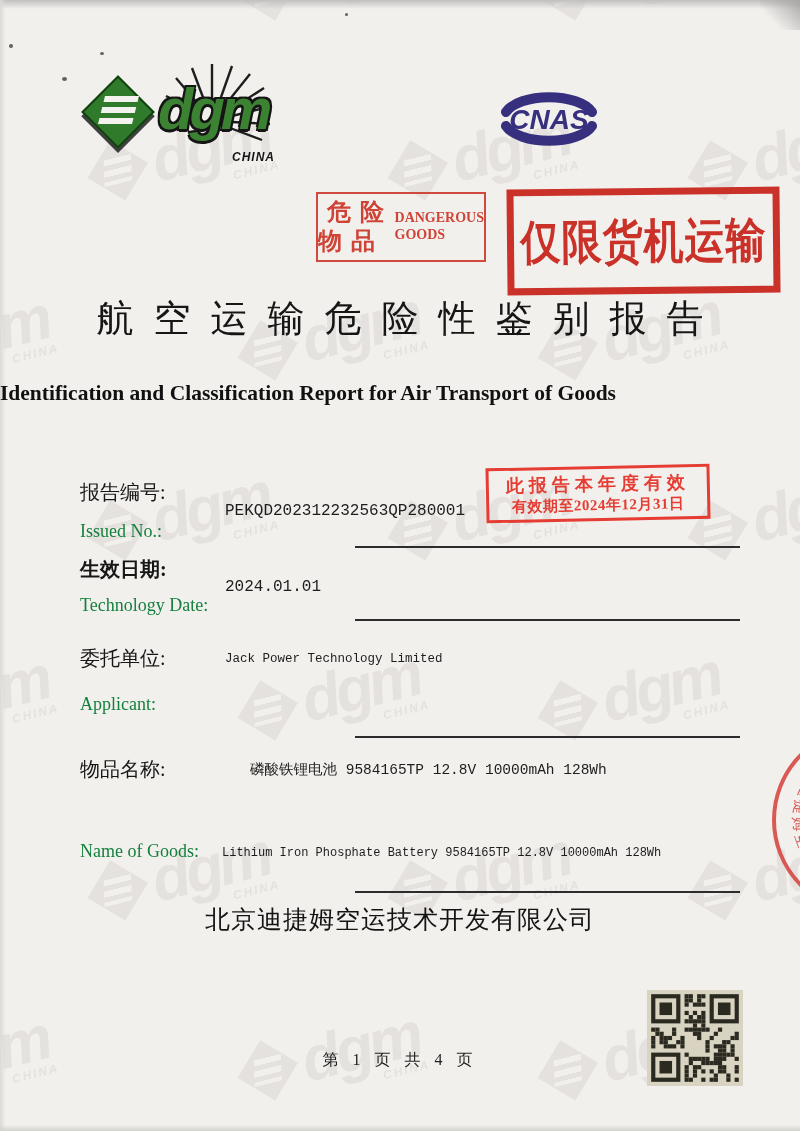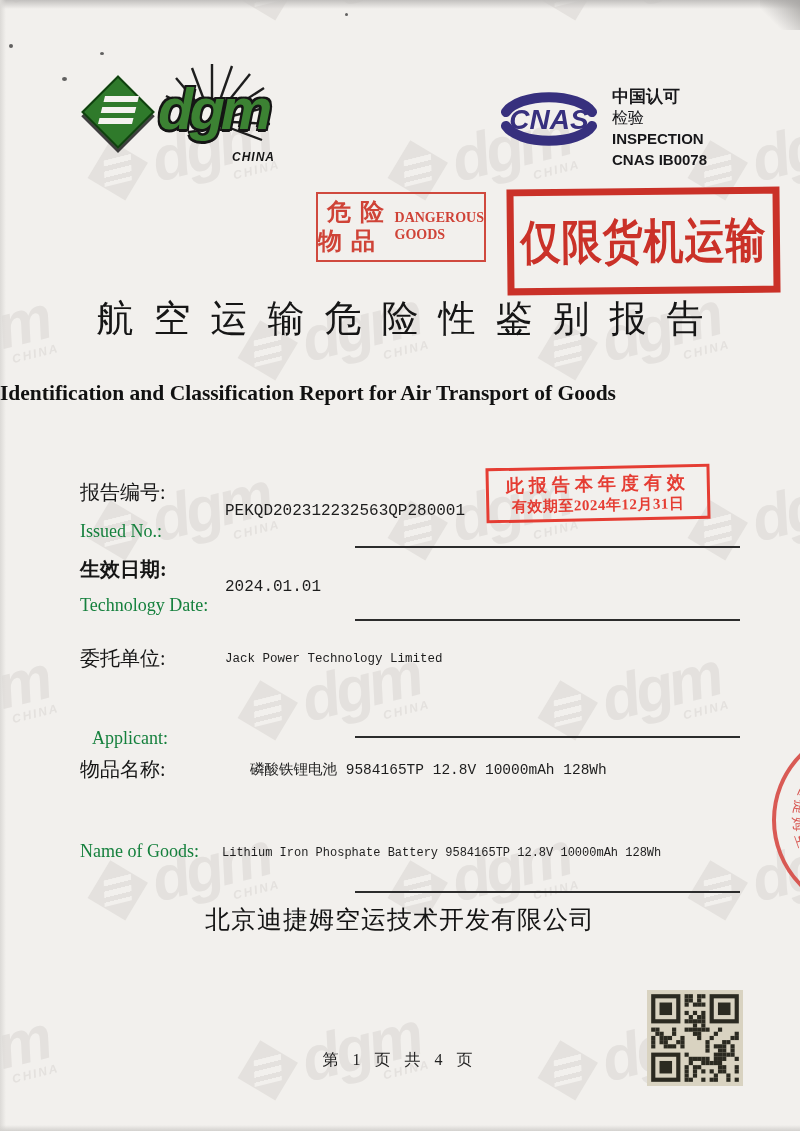--- a/index.html
+++ b/index.html
@@ -201,26 +201,20 @@
       <div class="diamond"></div>
       <div class="dgm-text">dgm</div>
       <div class="dgm-china">CHINA</div>
     </div>
 
     <svg class="abs cnas-logo" width="106" height="62" viewBox="0 0 106 62">
       <path d="M10,24 A45,21 0 0 1 96,24" fill="none" stroke="#37307e" stroke-width="10" stroke-linecap="round"></path>
       <path d="M10,38 A45,21 0 0 0 96,38" fill="none" stroke="#37307e" stroke-width="10" stroke-linecap="round"></path>
       <text x="53" y="41" text-anchor="middle" font-family="Liberation Sans,sans-serif" font-size="28" font-weight="bold" font-style="italic" fill="#37307e">CNAS</text>
     </svg>
-    <div class="abs cnas-text">
-      <div class="l1">中国认可</div>
-      <div class="l2">检验</div>
-      <div class="l3">INSPECTION</div>
-      <div class="l4">CNAS IB0078</div>
-    </div>
 
     <div class="abs stamp-dg">
       <div class="cn">危险物品</div>
       <div class="en">DANGEROUS GOODS</div>
     </div>
 
     <div class="abs stamp-cao">
       <span>仅限货机运输</span>
     </div>
 
@@ -236,21 +230,21 @@
     <div class="abs lab-en" style="left:80px;top:521px;">Issued No.:</div>
     <div class="abs val" style="left:225px;top:502px;font-size:16px;">PEKQD202312232563QP280001</div>
     <div class="abs uline" style="left:355px;top:546px;width:385px;"></div>
 
     <div class="abs lab-cn" style="left:80px;top:556px;font-weight:bold;">生效日期:</div>
     <div class="abs lab-en" style="left:80px;top:595px;">Technology Date:</div>
     <div class="abs val" style="left:225px;top:578px;font-size:16px;">2024.01.01</div>
     <div class="abs uline" style="left:355px;top:619px;width:385px;"></div>
 
     <div class="abs lab-cn" style="left:80px;top:645px;">委托单位:</div>
-    <div class="abs lab-en" style="left:92px;top:694px;margin-top:34px;">Applicant:</div>
+    <div class="abs lab-en" style="left:80px;top:694px;">Applicant:</div>
     <div class="abs val" style="left:225px;top:652px;font-size:12.5px;">Jack Power Technology Limited</div>
     <div class="abs uline" style="left:355px;top:736px;width:385px;"></div>
 
     <div class="abs lab-cn" style="left:80px;top:756px;">物品名称:</div>
     <div class="abs val" style="left:250px;top:760px;font-size:14.5px;">磷酸铁锂电池 9584165TP 12.8V 10000mAh 128Wh</div>
     <div class="abs lab-en" style="left:80px;top:841px;">Name of Goods:</div>
     <div class="abs val" style="left:222px;top:846px;font-size:12px;">Lithium Iron Phosphate Battery 9584165TP 12.8V 10000mAh 128Wh</div>
     <div class="abs uline" style="left:355px;top:891px;width:385px;"></div>
 
     <div class="abs comp-cn">北京迪捷姆空运技术开发有限公司</div>

